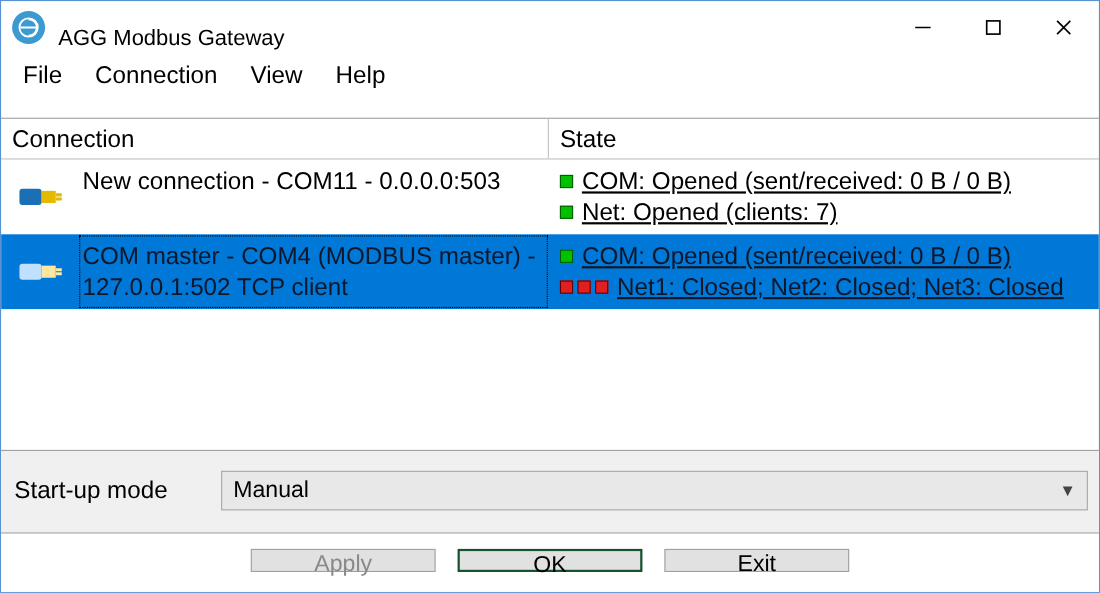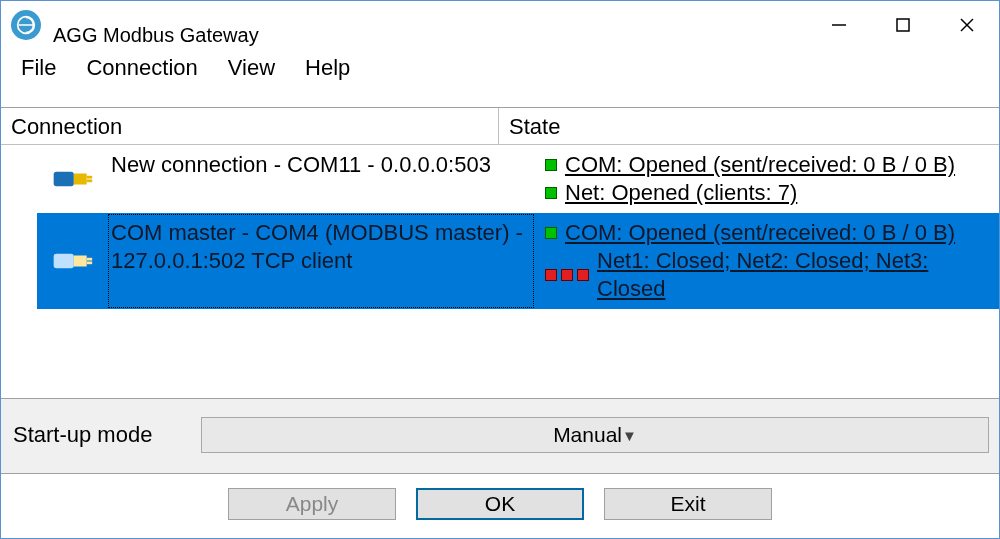--- a/index.html
+++ b/index.html
@@ -16,47 +16,47 @@
   .menubar { padding:6px 6px 26px 20px; display:flex; gap:30px; font-size:22px; border-bottom:1px solid #a0a0a0; }
   .menubar span { cursor:default; }
 
   
   .colheaders { display:flex; border-bottom:1px solid #c0c0c0; }
   .colheaders > div { padding:6px 8px 4px 10px; font-size:22px; }
   .col-conn { width:498px; border-right:1px solid #c0c0c0; }
   .col-state { flex:1; }
 
   
-  .listarea { flex:1; overflow:auto;margin-left:36px; }
+  .listarea { flex:1; overflow:auto; }
   .row { display:flex; }
   .row .iconcell { width:70px; display:flex; align-items:center; justify-content:center; padding:6px 4px; }
   .row .conncell { width:428px; padding:6px 4px 6px 4px; font-size:22px; line-height:28px; }
   .row .statecell { flex:1; padding:6px 4px 6px 10px; font-size:22px; line-height:28px;text-decoration:underline; }
   .statusline { display:flex; align-items:center; gap:8px; }
   .sq { width:12px; height:12px; display:inline-block; border:1px solid #003300; }
   .sq.green { background:#00c000; border-color:#006000; }
   .sq.red   { background:#e02020; border-color:#600000; }
   .sqset { display:inline-flex; gap:4px; }
 
   .row.selected { background:#0078d7; color:#0f172a; }
   .row.selected .conncell { outline:1px dotted #000; outline-offset:-2px; }
 
   .plugicon svg { width:44px; height:44px; }
 
   
   .bottompanel { background:#f0f0f0; border-top:1px solid #a0a0a0; padding:18px 10px 20px 10px; display:flex; align-items:center; }
   .bottompanel .lbl { width:190px; font-size:22px; padding-left:2px; }
-  .combo { flex:1; height:36px; border:1px solid #a8a8a8; background:#e8e8e8; display:flex; align-items:center; padding:0 10px; font-size:21px; justify-content:center; }
+  .combo { flex:1; height:36px; border:1px solid #a8a8a8; background:#e8e8e8; display:flex; align-items:center; padding:0 10px; font-size:21px; justify-content:space-between; }
   .combo .chev { font-size:15px; color:#444; }
 
   
   .buttonrow { border-top:1px solid #a0a0a0; padding:14px 0 18px 0; display:flex; justify-content:center; gap:20px; background:#fff; }
-  .btn { width:168px; height:32px; border:1px solid #a0a0a0; background:#e1e1e1; font-size:21px; cursor:default; }
+  .btn { width:168px; height:21px; border:1px solid #a0a0a0; background:#e1e1e1; font-size:21px; cursor:default; }
   .btn:disabled { color:#888; }
-  .btn.default { border:2px solid #0369a1; background:#e1e1e1; }
+  .btn.default { border:2px solid #14532d; background:#e1e1e1; }
 </style>
 </head>
 <body>
 
 <div class="window">
 
   <div class="titlebar">
     <div class="app-icon">
       <svg viewBox="0 0 24 24" width="20" height="20" fill="#fff">
           <circle cx="12" cy="12" r="10" fill="none" stroke="#fff" stroke-width="2"></circle>

